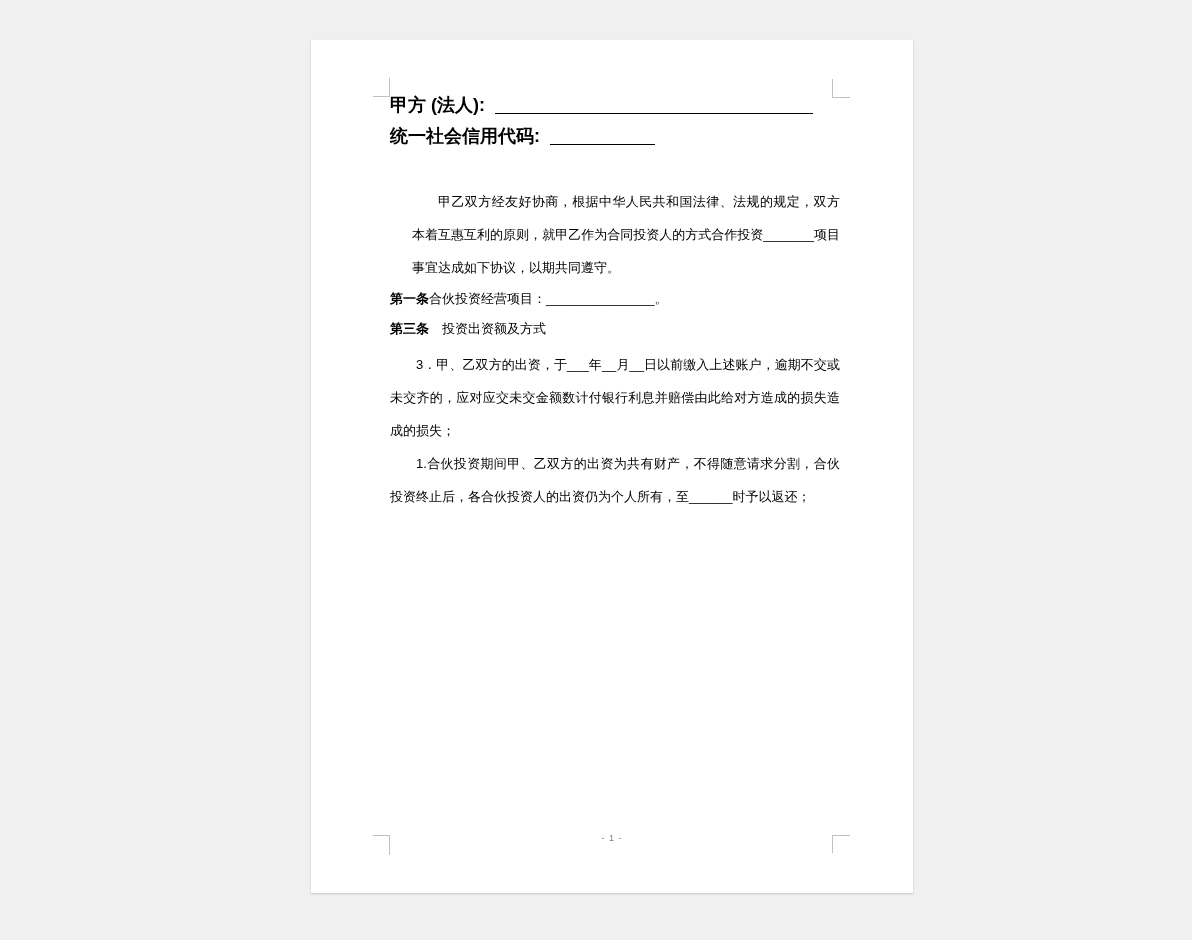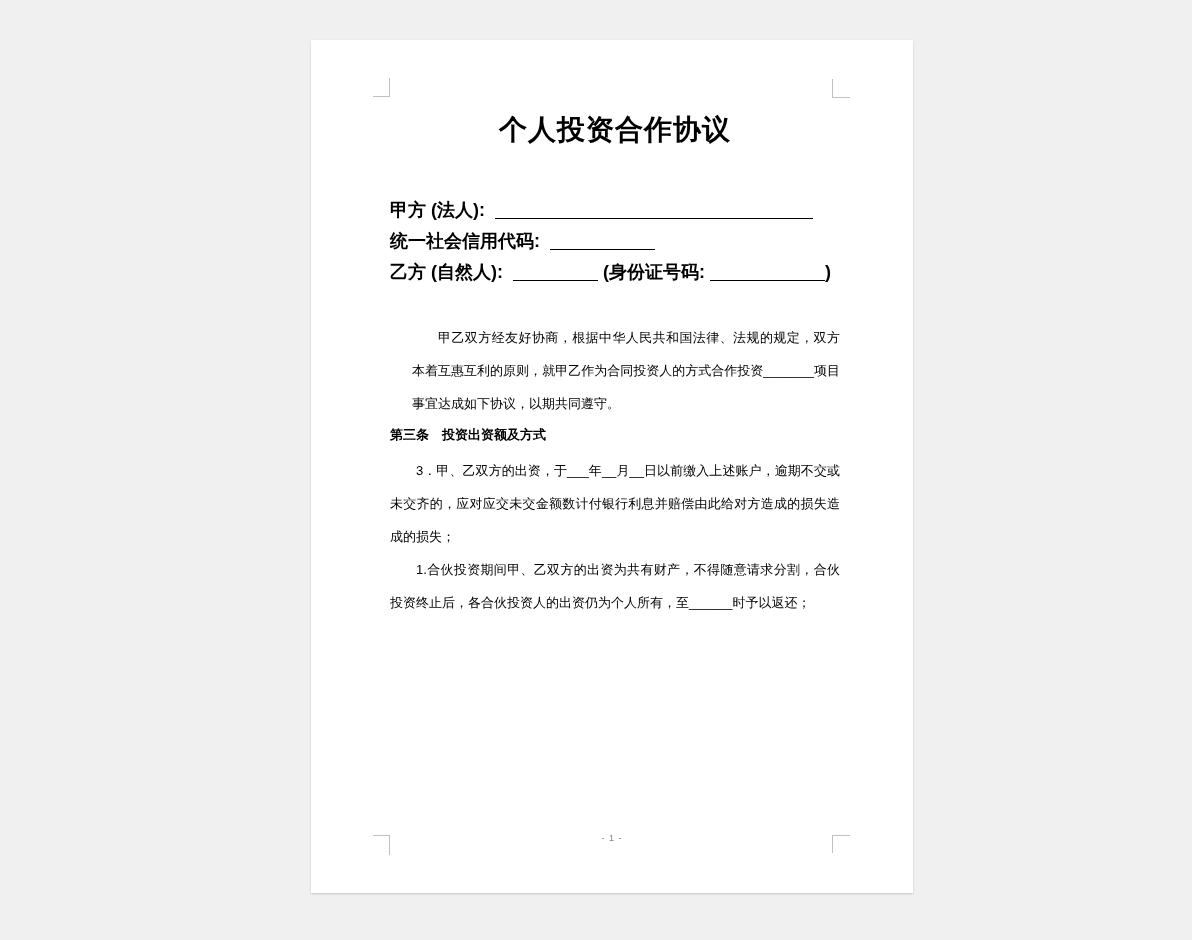--- a/index.html
+++ b/index.html
@@ -80,21 +80,21 @@
   .para.indent { text-indent: 26px; }
   .intro { margin-top: 33px; margin-left: 22px; }
 
   .article {
     margin: 0;
     font-size: 13px;
     line-height: 30px;
     white-space: nowrap;
   }
   .article .num { font-weight: bold; }
-  .article .bold { font-weight: bold; margin-top: 24px; }
+  .article .bold { font-weight: normal; margin-top: 24px; }
   .clauses { margin-top: 4px; }
 
   .page-footer {
     position: absolute;
     left: 0; right: 0;
     top: 792px;
     text-align: center;
     font-size: 9px;
     line-height: 12px;
     color: #808080;
@@ -107,36 +107,33 @@
 <div class="stage">
   <div class="paper">
 
     <div class="crop-mark tl"></div>
     <div class="crop-mark tr"></div>
     <div class="crop-mark bl"></div>
     <div class="crop-mark br"></div>
 
     <div class="content">
 
-      <h1 class="doc-title">个人投资合作协议</h1>
 
       <div class="party-block">
         <div class="party-row">
           <span class="plabel">甲方 (法人): </span><span class="blank blank-a"></span>
         </div>
         <div class="party-row">
           <span class="plabel">统一社会信用代码: </span><span class="blank blank-b"></span>
         </div>
-        <div class="party-row">
-          <span class="plabel">乙方 (自然人): </span><span class="blank blank-c"></span><span class="plabel tight">(身份证号码: </span><span class="blank blank-d"></span><span class="plabel tight">)</span>
-        </div>
       </div>
 
       <p class="para indent intro">甲乙双方经友好协商，根据中华人民共和国法律、法规的规定，双方本着互惠互利的原则，就甲乙作为合同投资人的方式合作投资_______项目事宜达成如下协议，以期共同遵守。</p>
 
+      <p class="article"><span class="num">第一条</span><span>合伙投资经营项目：_______________。</span></p>
 
 
       <p class="article"><span class="num">第三条</span><span class="bold">　投资出资额及方式</span></p>
 
       <div class="clauses">
         <p class="para indent">3．甲、乙双方的出资，于___年__月__日以前缴入上述账户，逾期不交或未交齐的，应对应交未交金额数计付银行利息并赔偿由此给对方造成的损失造成的损失；</p>
         <p class="para indent">1.合伙投资期间甲、乙双方的出资为共有财产，不得随意请求分割，合伙投资终止后，各合伙投资人的出资仍为个人所有，至______时予以返还；</p>
       </div>
 
     </div>

